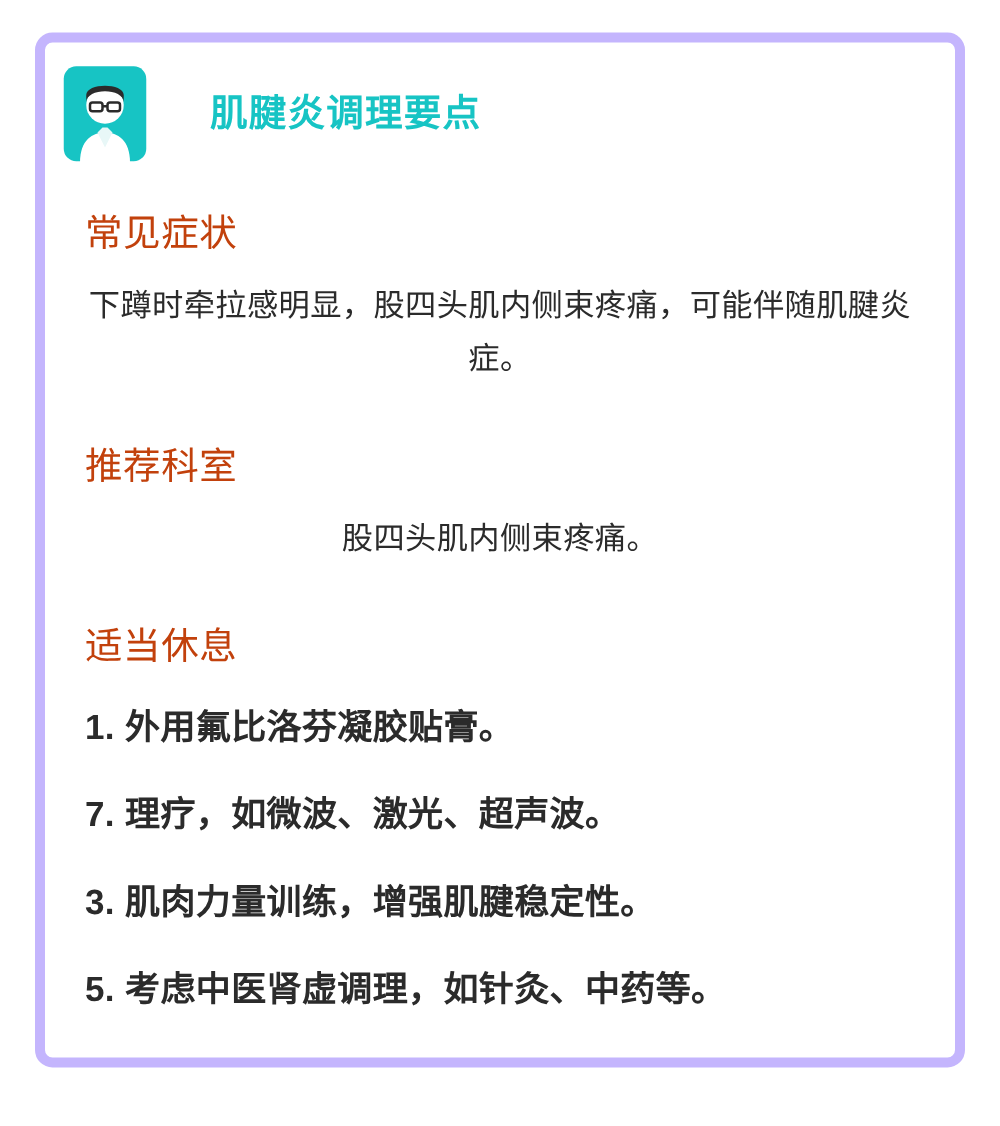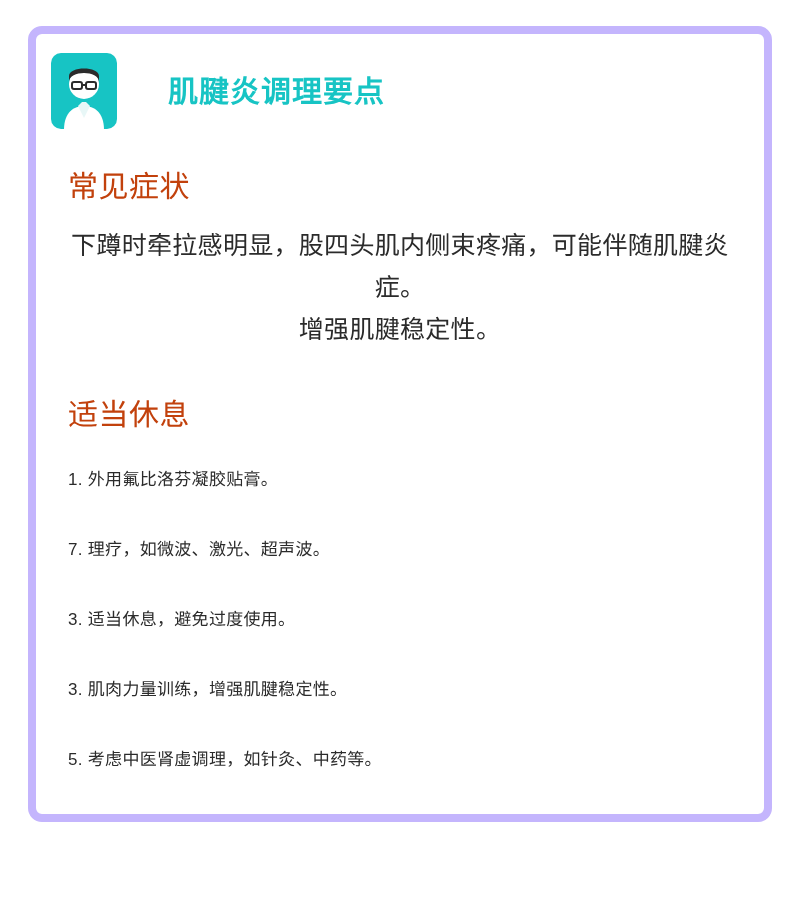--- a/index.html
+++ b/index.html
@@ -63,25 +63,26 @@
     margin: 0;
     letter-spacing: 0.3px;
     text-align: center;
   }
   .steps {
     margin: 26px 0 0 0;
     padding: 0;
     list-style: none;
   }
   .steps li {
-    font-size: 17px;
+    font-size: 28px;
     color: #2b2b2b;
     line-height: 40px;
     margin-bottom: 30px;
     letter-spacing: 0.3px;
+    font-weight: bold;
   }
   .steps li:last-child {
     margin-bottom: 0;
   }
 </style>
 </head>
 <body>
 
 <div class="page">
 
@@ -98,26 +99,26 @@
         <rect x="36" y="30" width="10" height="7" rx="2" fill="none" stroke="#2b2b2b" stroke-width="2"></rect>
         <line x1="32" y1="33" x2="36" y2="33" stroke="#2b2b2b" stroke-width="2"></line>
       </svg>
     </span>
 
     <h1 class="card-title">肌腱炎调理要点</h1>
 
     <h2 class="section-heading first">常见症状</h2>
     <p class="body-text">下蹲时牵拉感明显，股四头肌内侧束疼痛，可能伴随肌腱炎症。</p>
 
-    <p class="body-text">增强肌腱稳定性。</p>
+    <h2 class="section-heading">推荐科室</h2>
+    <p class="body-text">股四头肌内侧束疼痛。</p>
 
     <h2 class="section-heading">适当休息</h2>
     <ul class="steps">
       <li>1. 外用氟比洛芬凝胶贴膏。</li>
       <li>7. 理疗，如微波、激光、超声波。</li>
-      <li>3. 适当休息，避免过度使用。</li>
       <li>3. 肌肉力量训练，增强肌腱稳定性。</li>
       <li>5. 考虑中医肾虚调理，如针灸、中药等。</li>
     </ul>
 
   </div>
 
 </div>
 
 </body></html>

